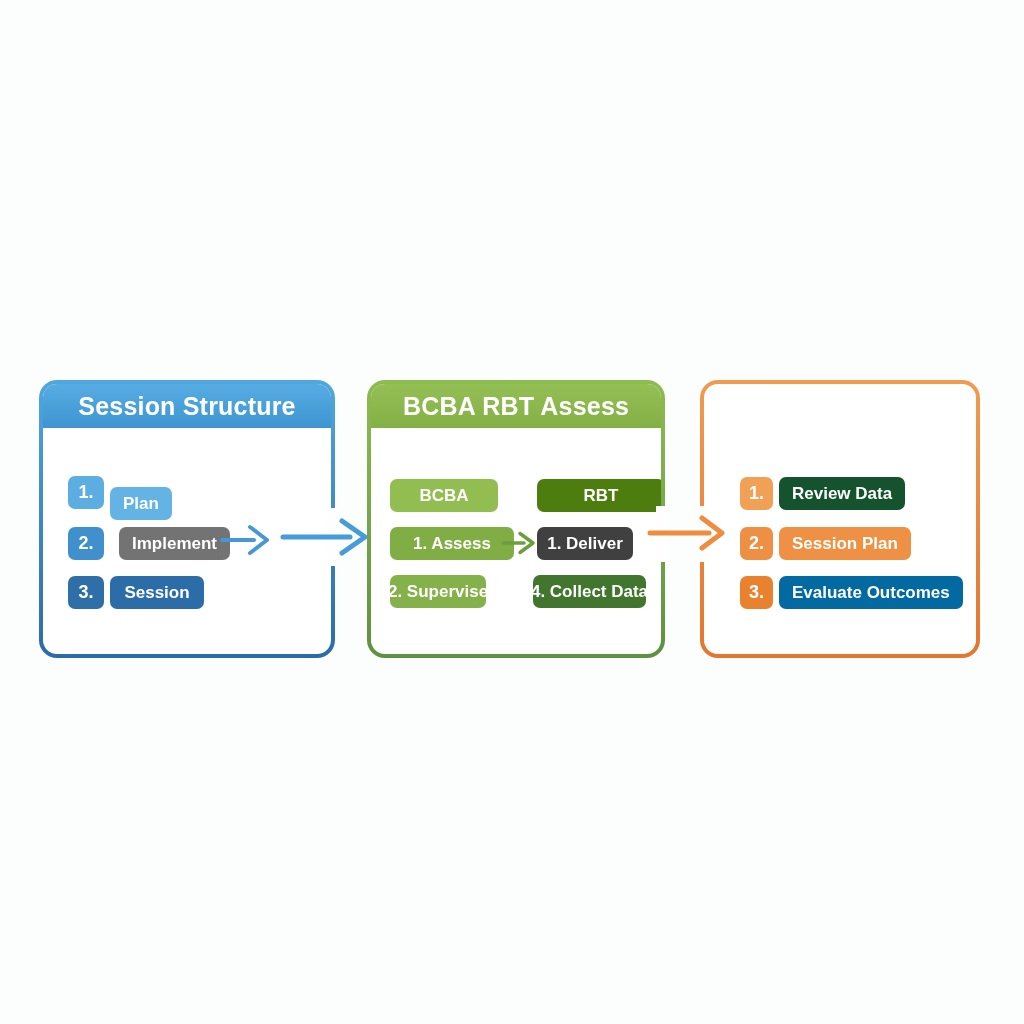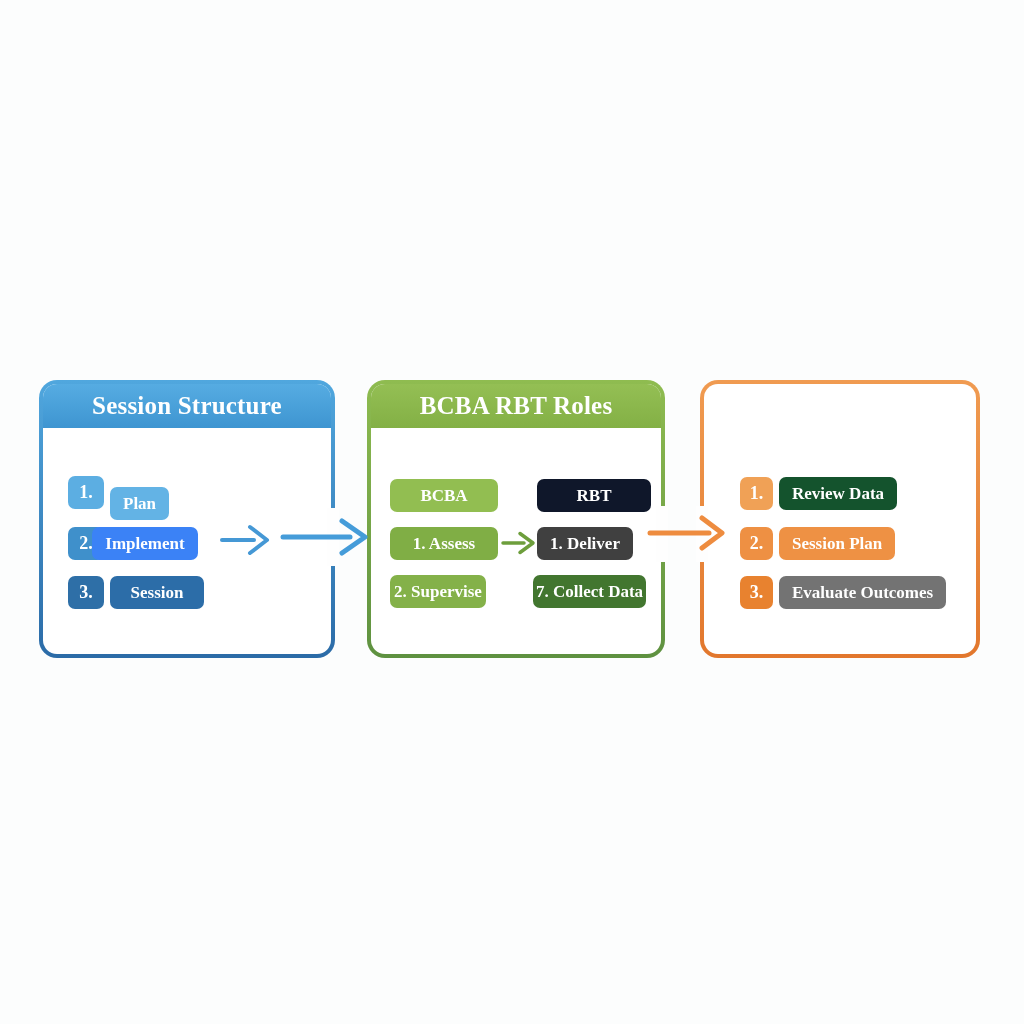--- a/index.html
+++ b/index.html
@@ -16,21 +16,20 @@
     overflow: hidden;
   }
   
   .panel {
     position: absolute;
     box-sizing: border-box;
     border-radius: 18px;
     padding: 4px;
     background: linear-gradient(180deg, var(--b-top), var(--b-bottom));
     z-index: 1;
-    font-family: Liberation Serif, serif;
   }
   .panel-body {
     position: relative;
     width: 100%;
     height: 100%;
     background: #ffffff;
     border-radius: 14px;
     overflow: hidden;
   }
   .panel-header {
@@ -104,59 +103,59 @@
   <section class="panel" style="left: 39px; top: 380px; width: 296px; height: 278px; --b-top: #50a7de; --b-bottom: #2b6ba7;">
     <div class="panel-body">
       <div class="panel-header" style="--h-top: #56ace2; --h-bottom: #3e95d1;">
         <h2 class="panel-title">Session Structure</h2>
       </div>
 
       <div class="num-badge" style="left: 25px; top: 92px; background: rgb(92, 174, 226);">1.</div>
       <div class="chip" style="left: 67px; top: 92px; min-width: 54px; background: rgb(99, 179, 229); margin-top: 11px;">Plan</div>
 
       <div class="num-badge" style="left: 25px; top: 143px; background: rgb(63, 144, 203);">2.</div>
-      <div class="chip" style="left: 49px; top: 143px; min-width: 106px; background: #3b82f6;">Implement</div>
+      <div class="chip" style="left: 76px; top: 143px; min-width: 106px; background: #737373;">Implement</div>
 
       <div class="num-badge" style="left: 25px; top: 192px; background: rgb(46, 111, 167);">3.</div>
       <div class="chip" style="left: 67px; top: 192px; min-width: 94px; background: rgb(44, 109, 168);">Session</div>
     </div>
   </section>
 
   <section class="panel" style="left: 367px; top: 380px; width: 298px; height: 278px; --b-top: #8fbc50; --b-bottom: #5e9140;">
     <div class="panel-body">
       <div class="panel-header" style="--h-top: #94bf54; --h-bottom: #83b045;">
-        <h2 class="panel-title">BCBA RBT Roles</h2>
+        <h2 class="panel-title">BCBA RBT Assess</h2>
       </div>
 
       <div class="chip fixed" style="left: 19px; top: 95px; width: 108px; background: rgb(146, 190, 81); text-align: right;">BCBA</div>
-      <div class="chip fixed" style="left: 19px; top: 143px; width: 108px; background: rgb(128, 174, 69);">1. Assess</div>
+      <div class="chip fixed" style="left: 19px; top: 143px; width: 124px; background: rgb(128, 174, 69);">1. Assess</div>
       <div class="chip fixed" style="left: 19px; top: 191px; width: 96px; background: rgb(132, 177, 73);">2. Supervise</div>
 
-      <div class="chip fixed" style="left: 166px; top: 95px; width: 114px; background: #0f172a;">RBT</div>
+      <div class="chip fixed" style="left: 166px; top: 95px; width: 128px; background: #4d7c0f;">RBT</div>
       <div class="chip fixed" style="left: 166px; top: 143px; width: 96px; background: #404040;">1. Deliver</div>
-      <div class="chip fixed" style="left: 162px; top: 191px; width: 113px; background: rgb(66, 118, 47);">7. Collect Data</div>
+      <div class="chip fixed" style="left: 162px; top: 191px; width: 113px; background: rgb(66, 118, 47);">4. Collect Data</div>
 
       <svg class="arrow" style="left: 129px; top: 145px; --arrow-color: #6d9e3c;" width="38" height="28" viewBox="0 0 38 28">
         <line x1="3" y1="14" x2="24" y2="14" stroke-width="3.5"></line>
         <polyline points="20,4.5 33,14 20,23.5" stroke-width="3.5"></polyline>
       </svg>
     </div>
   </section>
 
   <section class="panel" style="left: 700px; top: 380px; width: 280px; height: 278px; --b-top: #f09b51; --b-bottom: #e2772d;">
     <div class="panel-body">
 
       <div class="num-badge" style="left: 36px; top: 93px; width: 33px; background: rgb(240, 161, 86);">1.</div>
       <div class="chip" style="left: 75px; top: 93px; min-width: 116px; background: #14532d;">Review Data</div>
 
       <div class="num-badge" style="left: 36px; top: 143px; width: 33px; background: rgb(238, 144, 67);">2.</div>
       <div class="chip" style="left: 75px; top: 143px; min-width: 101px; background: rgb(238, 145, 68);">Session Plan</div>
 
       <div class="num-badge" style="left: 36px; top: 192px; width: 33px; background: rgb(232, 130, 47);">3.</div>
-      <div class="chip" style="left: 75px; top: 192px; min-width: 166px; background: #737373;">Evaluate Outcomes</div>
+      <div class="chip" style="left: 75px; top: 192px; min-width: 166px; background: #0369a1;">Evaluate Outcomes</div>
     </div>
   </section>
 
   <div class="border-gap" style="left:327px; top:508px; width:12px; height:58px;"></div>
   <div class="border-gap" style="left:656px; top:506px; width:12px; height:56px;"></div>
   <div class="border-gap" style="left:696px; top:506px; width:12px; height:56px;"></div>
 
   <svg class="arrow" style="left: 218px; top: 522px; --arrow-color: #4598d5;" width="54" height="36" viewBox="0 0 54 36">
     <line x1="4" y1="18" x2="36" y2="18" stroke-width="4"></line>
     <polyline points="32,5 49,18 32,31" stroke-width="4"></polyline>

